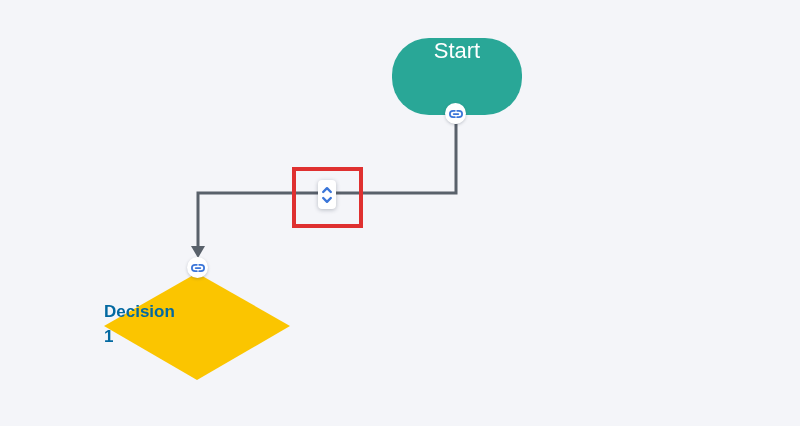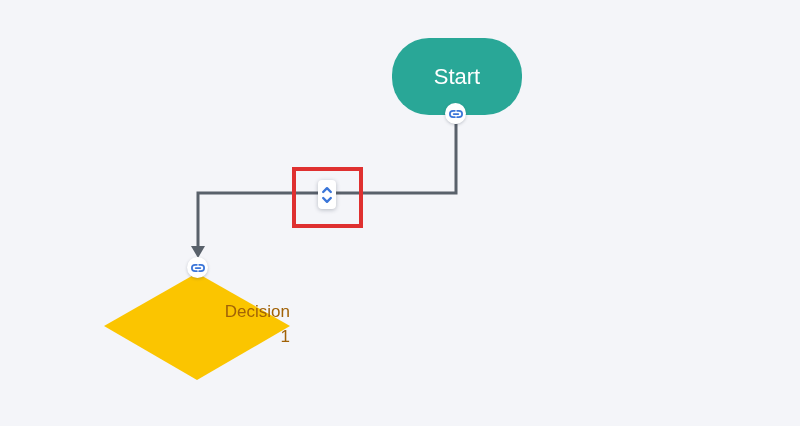--- a/index.html
+++ b/index.html
@@ -20,38 +20,39 @@
   }
   .layer .hit { pointer-events:auto; }
 
   
   .node-start {
     position:absolute;
     left:392px; top:38px;
     width:130px; height:77px;
     background:#29a797;
     border-radius:37px;
-    display:flex; align-items:center; justify-content:center;
+    display:flex; justify-content:center;
     color:#ffffff;
     font-size:22px;
     z-index:3;
     cursor:move;
   }
 
   
   .decision-label {
     position:absolute;
     left:104px; top:299px;
     width:186px;
-    text-align:right;
+    text-align:left;
     font-size:17px;
     line-height:25px;
-    color:#a16207;
+    color:#0369a1;
     z-index:3;
     pointer-events:none;
+    font-weight:bold;
   }
 
   
   .link-badge {
     position:absolute;
     width:21px; height:21px;
     border-radius:50%;
     background:#ffffff;
     box-shadow:0 1px 3px rgba(40,50,70,0.25);
     display:flex; align-items:center; justify-content:center;

